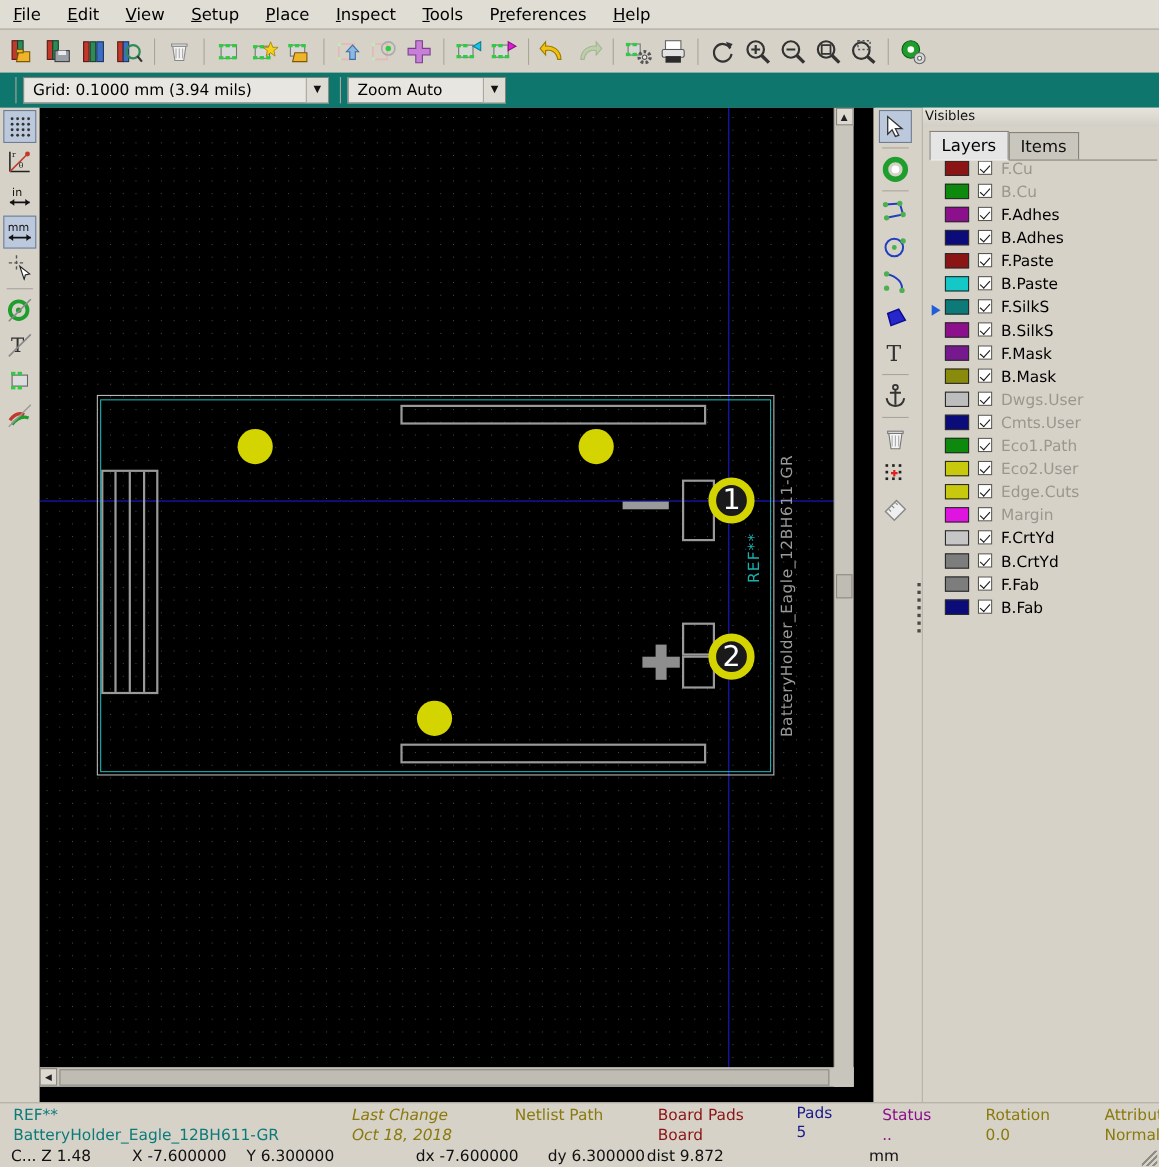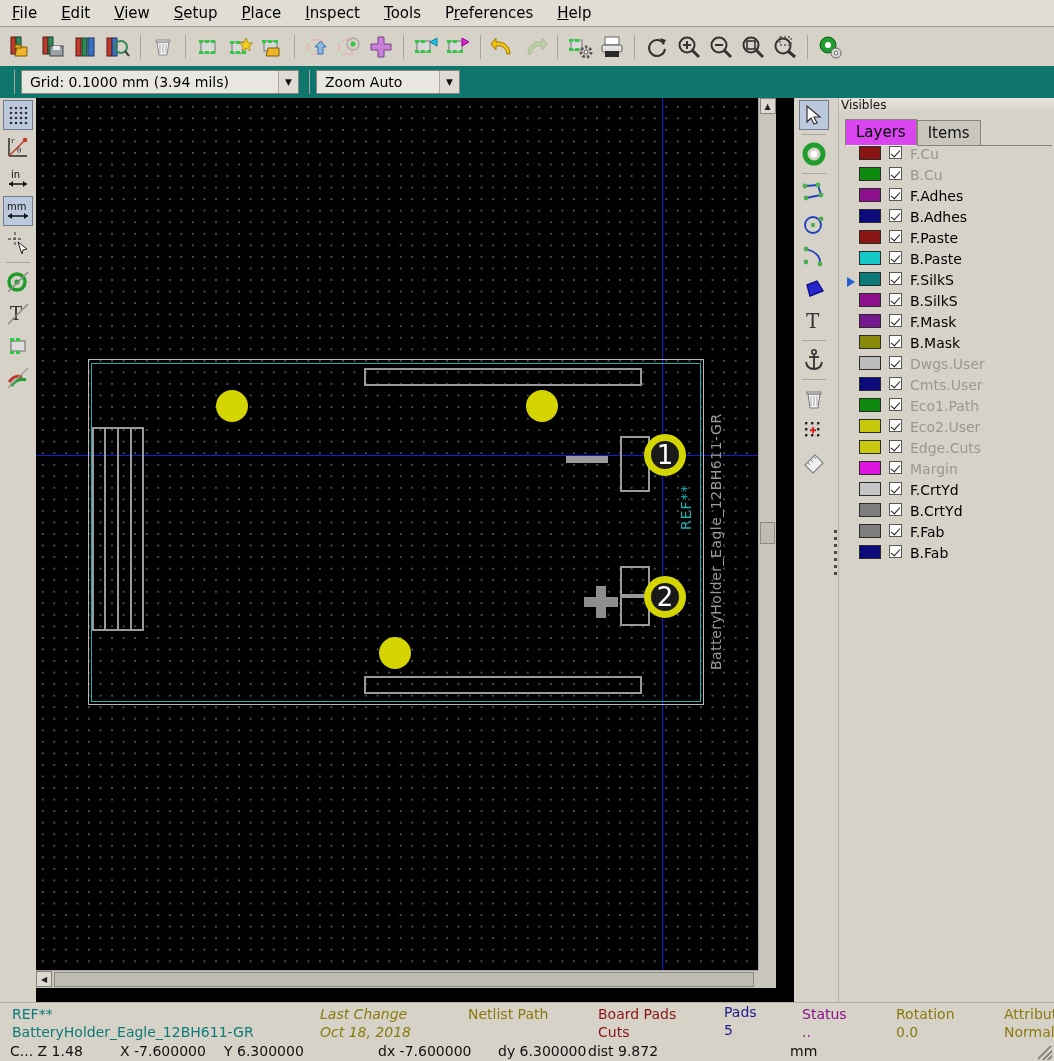--- a/index.html
+++ b/index.html
@@ -181,21 +181,21 @@
   }
   #tabs {
     position: absolute; left: 6px; top: 24px; height: 24px;
     display: flex; align-items: flex-end;
   }
   .tab {
     font-size: 15px; padding: 3px 10px 4px 10px;
     border: 1px solid #86837a; border-bottom: none;
     position: relative; top: 0;
   }
-  .tab.active { background: #d946ef; border-bottom: 1px solid #f2f0eb; z-index: 2; }
+  .tab.active { background: #e5e5e5; border-bottom: 1px solid #f2f0eb; z-index: 2; }
   .tab.inactive { background: #c9c6be; color: #111; }
   #tab-body {
     position: absolute; left: 6px; top: 47px; right: 2px; bottom: 4px;
     background: #d6d2c8; border-top: 1px solid #86837a;
   }
   .layer-row {
     display: flex; align-items: flex-start; height: 21px; padding-left: 14px;
     position: relative;
   }
   .sel-arrow {
@@ -842,21 +842,21 @@
   <div class="st-col" style="left: 320px; top: 2px; color: rgb(138, 122, 13); font-style: italic;">
     <span class="st-head">Last Change</span>
     <span class="st-val">Oct 18, 2018</span>
   </div>
   <div class="st-col" style="left: 468px; top: 2px; color: rgb(138, 122, 13);">
     <span class="st-head">Netlist Path</span>
     <span class="st-val"></span>
   </div>
   <div class="st-col" style="left: 598px; top: 2px; color: rgb(139, 20, 20);">
     <span class="st-head">Board Pads</span>
-    <span class="st-val">Cuts</span>
+    <span class="st-val">Board</span>
   </div>
   <div class="st-col" style="left: 724px; top: 0; color: rgb(26, 26, 139);">
     <span class="st-head">Pads</span>
     <span class="st-val">5</span>
   </div>
   <div class="st-col" style="left: 802px; top: 2px; color: rgb(140, 15, 140);">
     <span class="st-head">Status</span>
     <span class="st-val">..</span>
   </div>
   <div class="st-col" style="left: 896px; top: 2px; color: rgb(138, 122, 13);">

